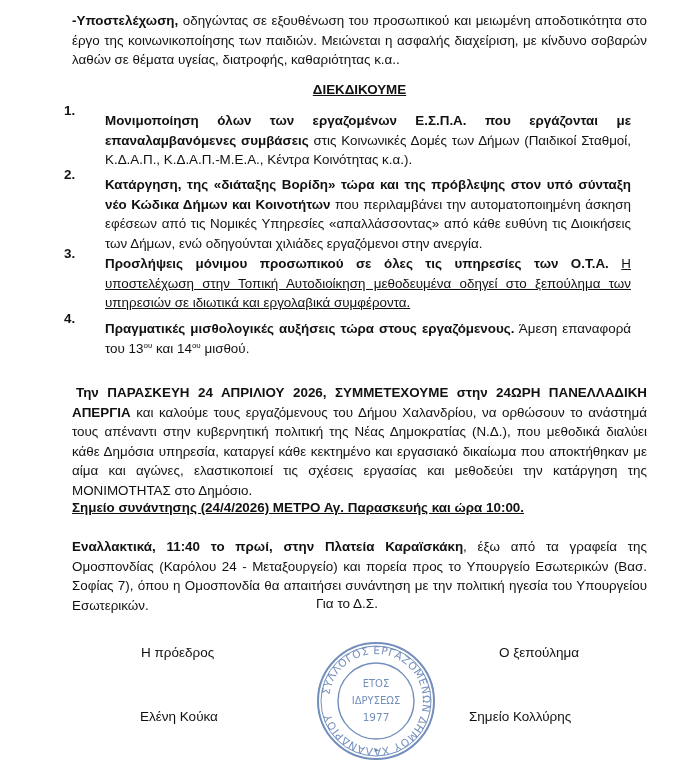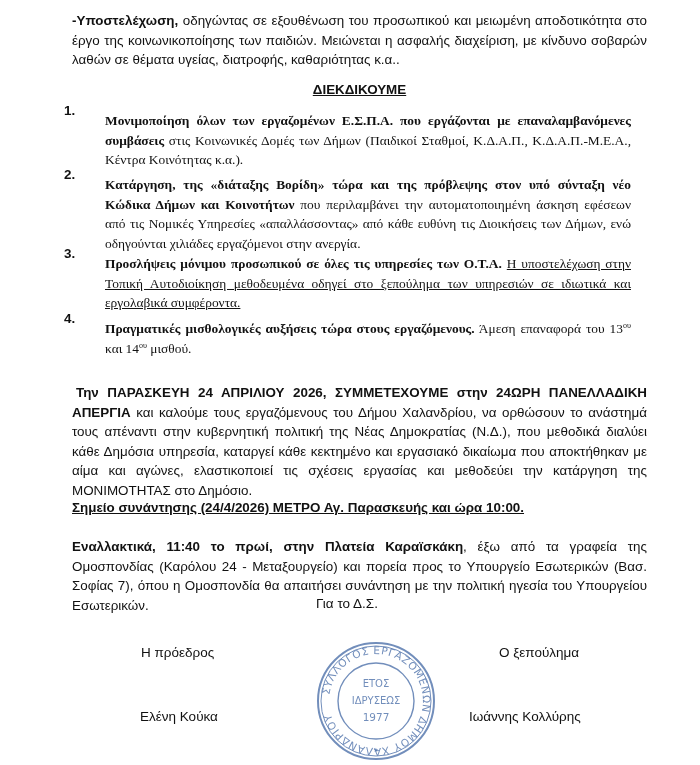--- a/index.html
+++ b/index.html
@@ -5,21 +5,21 @@
   html, body { margin:0; padding:0; background:#ffffff; }
   body { width:700px; height:765px; overflow:hidden; position:relative;
          font-family:"Liberation Sans", sans-serif; font-size:13.4px; color:#111; }
   .page { position:absolute; left:64px; top:0; width:575px; }
   p { margin:8px; line-height:19.6px; text-align:justify; }
   .b { font-weight:bold; }
   .u { text-decoration:underline; }
   .heading { text-align:center; font-weight:bold; text-decoration:underline; }
   .item { position:relative; padding-left:33px; }
   .item .num { position:absolute; left:0; top:0; font-weight:bold; }
-  .item p { text-align:justify;font-family:Liberation Serif, serif; }
+  .item p { text-align:justify; }
   sup { font-size:8px; line-height:0; vertical-align:5px; }
   .abs { position:absolute; }
   .sig { position:absolute; font-size:13.5px; }
   .stamp { position:absolute; left:312px; top:640px; width:128px; height:122px; }
 </style>
 </head>
 <body>
 
 <div class="page">
 
@@ -58,21 +58,21 @@
   <p class="abs" style="top:529px; width:575px;">
     <span class="b">Εναλλακτικά, 11:40 το πρωί, στην Πλατεία Καραϊσκάκη</span><span>, έξω από τα γραφεία της Ομοσπονδίας (Καρόλου 24 - Μεταξουργείο) και πορεία προς το Υπουργείο Εσωτερικών (Βασ. Σοφίας 7), όπου η Ομοσπονδία θα απαιτήσει συνάντηση με την πολιτική ηγεσία του Υπουργείου Εσωτερικών.</span>
   </p>
 
 </div>
 
 <div class="sig" style="left:316px; top:596px;">Για το Δ.Σ.</div>
 <div class="sig" style="left:141px; top:645px;">Η πρόεδρος</div>
 <div class="sig" style="left:499px; top:645px;">Ο ξεπούλημα</div>
 <div class="sig" style="left:140px; top:709px;">Ελένη Κούκα</div>
-<div class="sig" style="left:469px; top:709px;">Ιωάννης Κολλύρης</div>
+<div class="sig" style="left:469px; top:709px;">Σημείο Κολλύρης</div>
 
 <div class="stamp">
   <svg width="128" height="122" viewBox="0 0 128 122">
     <defs>
       <path id="ringPath" d="M 64 61 m -47 0 a 47 47 0 1 1 94 0 a 47 47 0 1 1 -94 0"></path>
     </defs>
     <g id="stamp-g" fill="none" stroke="#5a7bb0" opacity="0.85">
       <circle cx="64" cy="61" r="58" stroke-width="2"></circle>
       <circle cx="64" cy="61" r="55" stroke-width="1"></circle>
       <circle cx="64" cy="61" r="38" stroke-width="1.4"></circle>

